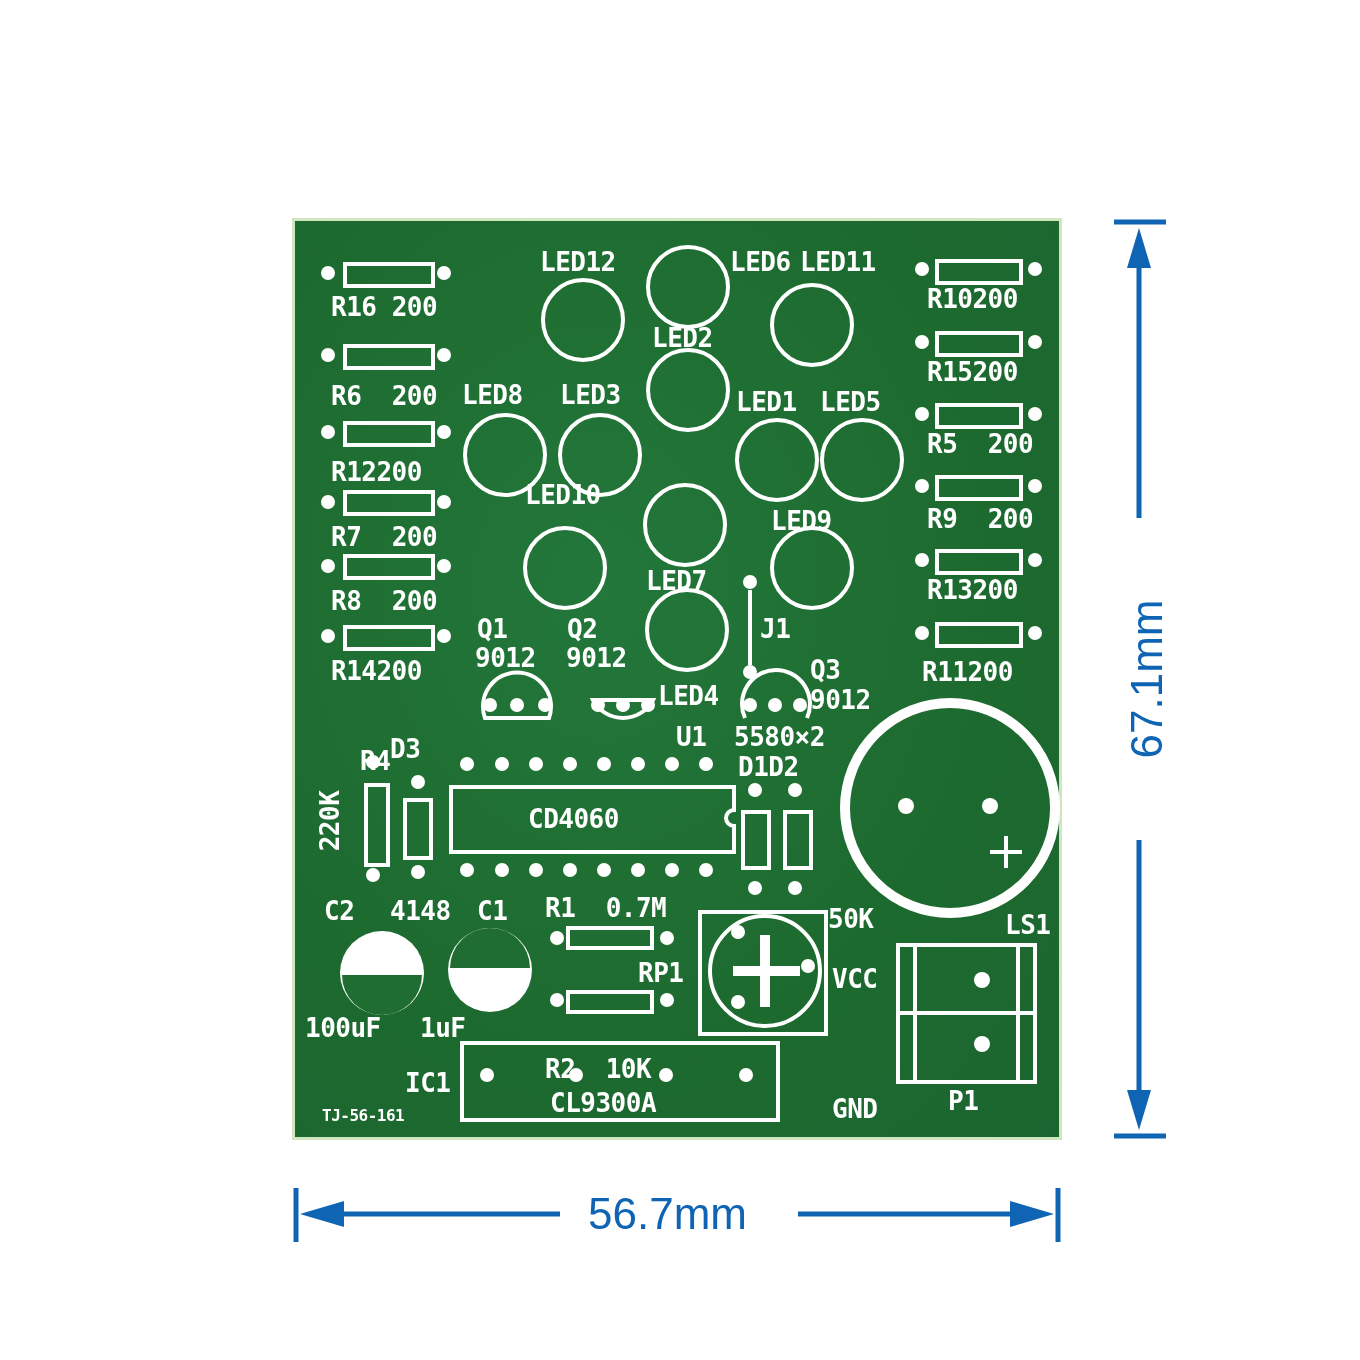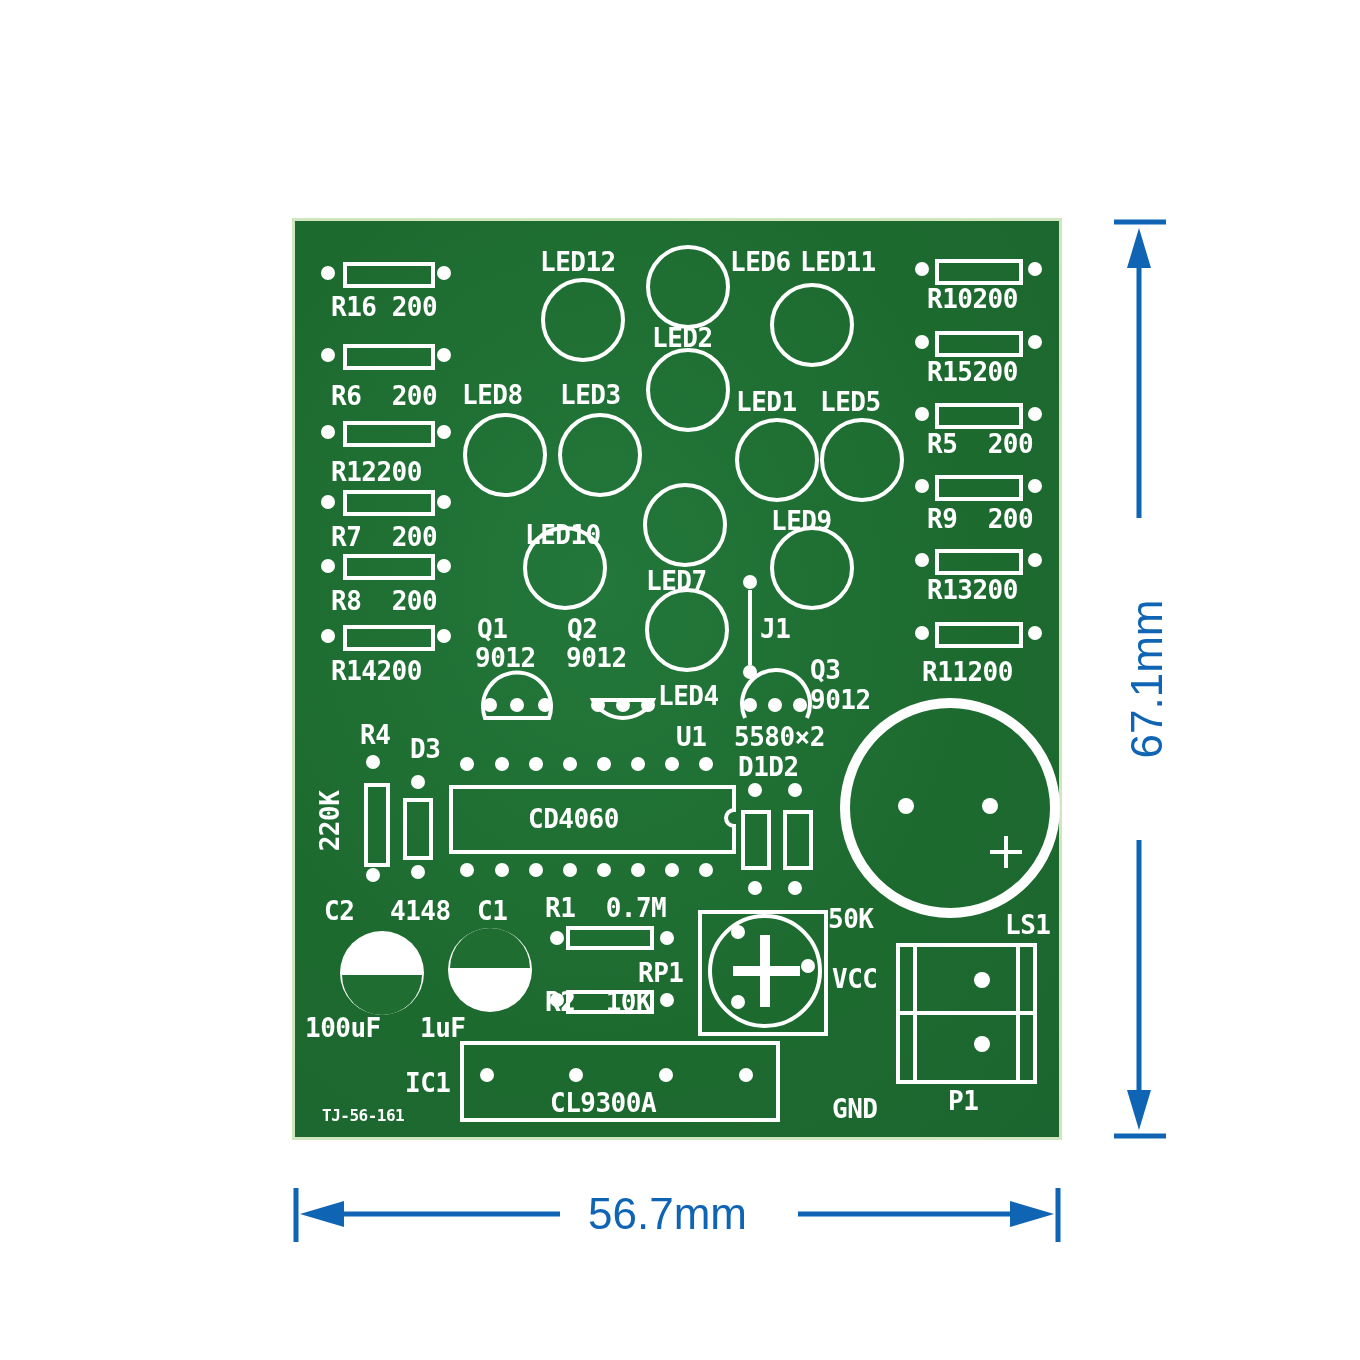--- a/index.html
+++ b/index.html
@@ -206,49 +206,49 @@
 <div class="lbl" style="left:922px;top:659px"><span>R11</span><span>200</span></div>
 
 <div class="lbl" style="left:540px;top:249px">LED12</div>
 <div class="lbl" style="left:730px;top:249px">LED6</div>
 <div class="lbl" style="left:800px;top:249px">LED11</div>
 <div class="lbl" style="left:652px;top:325px">LED2</div>
 <div class="lbl" style="left:462px;top:382px">LED8</div>
 <div class="lbl" style="left:560px;top:382px">LED3</div>
 <div class="lbl" style="left:736px;top:389px">LED1</div>
 <div class="lbl" style="left:820px;top:389px">LED5</div>
-<div class="lbl" style="left:525px;top:522px">LED10</div>
+<div class="lbl" style="left:525px;top:482px">LED10</div>
 <div class="lbl" style="left:771px;top:508px">LED9</div>
 <div class="lbl" style="left:646px;top:568px">LED7</div>
 <div class="lbl" style="left:658px;top:683px">LED4</div>
 
 <div class="lbl" style="left:477px;top:616px">Q1</div>
 <div class="lbl" style="left:475px;top:645px">9012</div>
 <div class="lbl" style="left:567px;top:616px">Q2</div>
 <div class="lbl" style="left:566px;top:645px">9012</div>
 <div class="lbl" style="left:810px;top:657px">Q3</div>
 <div class="lbl" style="left:810px;top:687px">9012</div>
 <div class="lbl" style="left:760px;top:616px">J1</div>
 
 <div class="lbl" style="left:676px;top:724px">U1</div>
 <div class="lbl" style="left:528px;top:806px">CD4060</div>
 <div class="lbl" style="left:734px;top:724px">5580×2</div>
 <div class="lbl" style="left:738px;top:754px">D1D2</div>
-<div class="lbl" style="left:360px;top:722px">R4</div>
-<div class="lbl" style="left:410px;top:736px">D3</div>
+<div class="lbl" style="left:360px;top:748px">R4</div>
+<div class="lbl" style="left:390px;top:736px">D3</div>
 <div class="lbl vert" style="left:300px;top:808px">220K</div>
 
 <div class="lbl" style="left:324px;top:898px">C2</div>
 <div class="lbl" style="left:390px;top:898px">4148</div>
 <div class="lbl" style="left:477px;top:898px">C1</div>
 <div class="lbl" style="left:305px;top:1015px">100uF</div>
 <div class="lbl" style="left:420px;top:1015px">1uF</div>
 
 <div class="lbl" style="left:545px;top:895px"><span>R1</span>&nbsp;&nbsp;<span>0.7M</span></div>
-<div class="lbl" style="left:545px;top:989px"><span>R2</span>&nbsp;&nbsp;<span>10K</span></div>
+<div class="lbl" style="left:545px;top:1056px"><span>R2</span>&nbsp;&nbsp;<span>10K</span></div>
 <div class="lbl" style="left:638px;top:960px">RP1</div>
 <div class="lbl" style="left:828px;top:906px">50K</div>
 
 <div class="lbl" style="left:405px;top:1070px">IC1</div>
 <div class="lbl" style="left:550px;top:1090px">CL9300A</div>
 
 <div class="lbl" style="left:1005px;top:912px">LS1</div>
 <div class="lbl" style="left:832px;top:966px">VCC</div>
 <div class="lbl" style="left:832px;top:1096px">GND</div>
 <div class="lbl" style="left:948px;top:1088px">P1</div>

